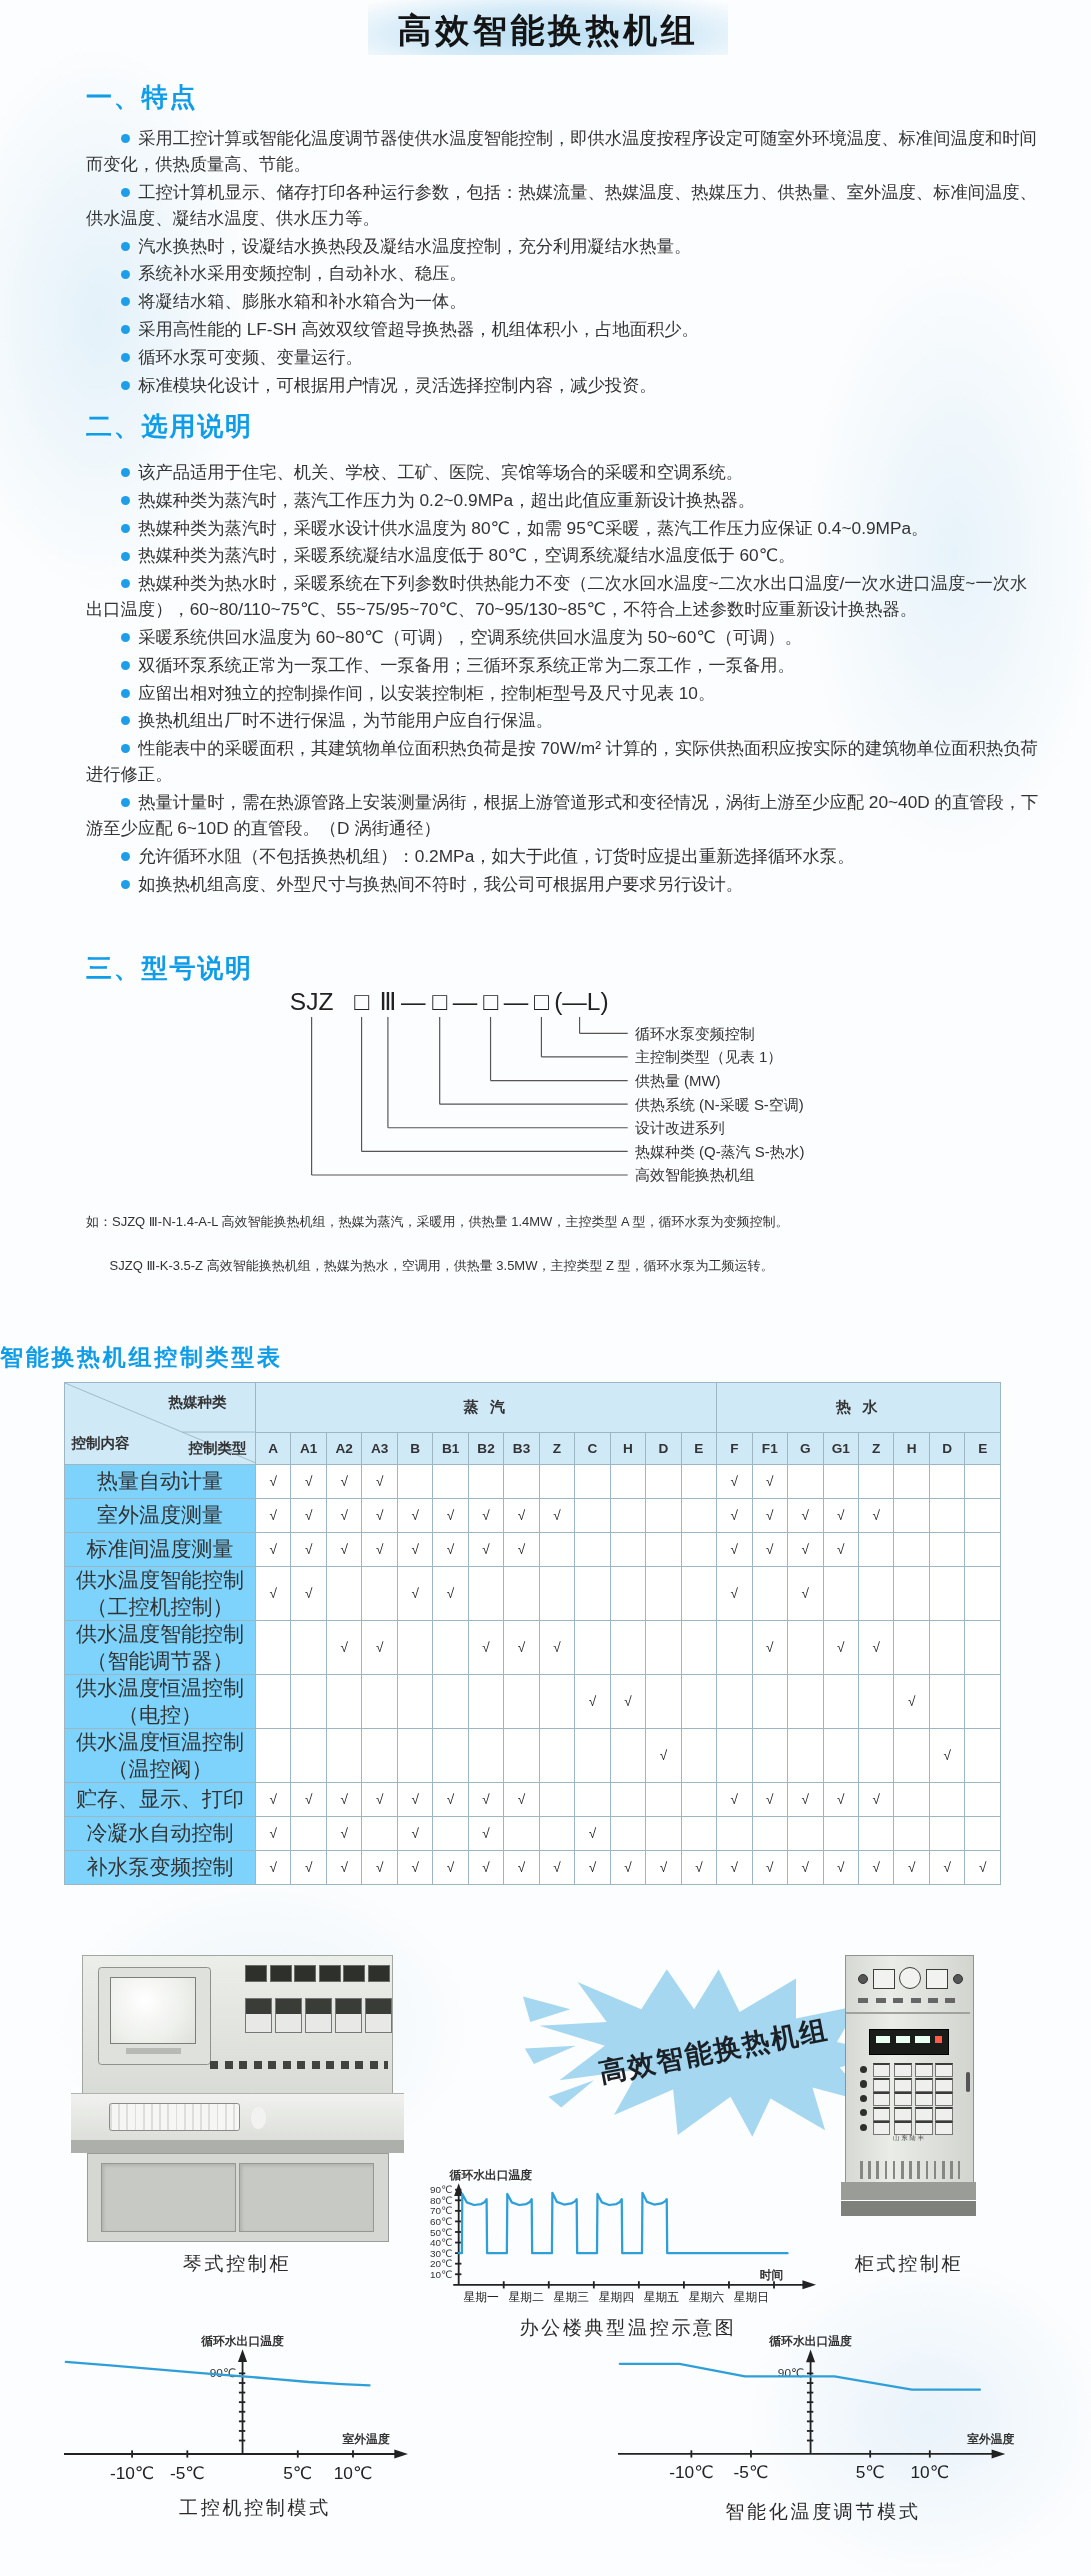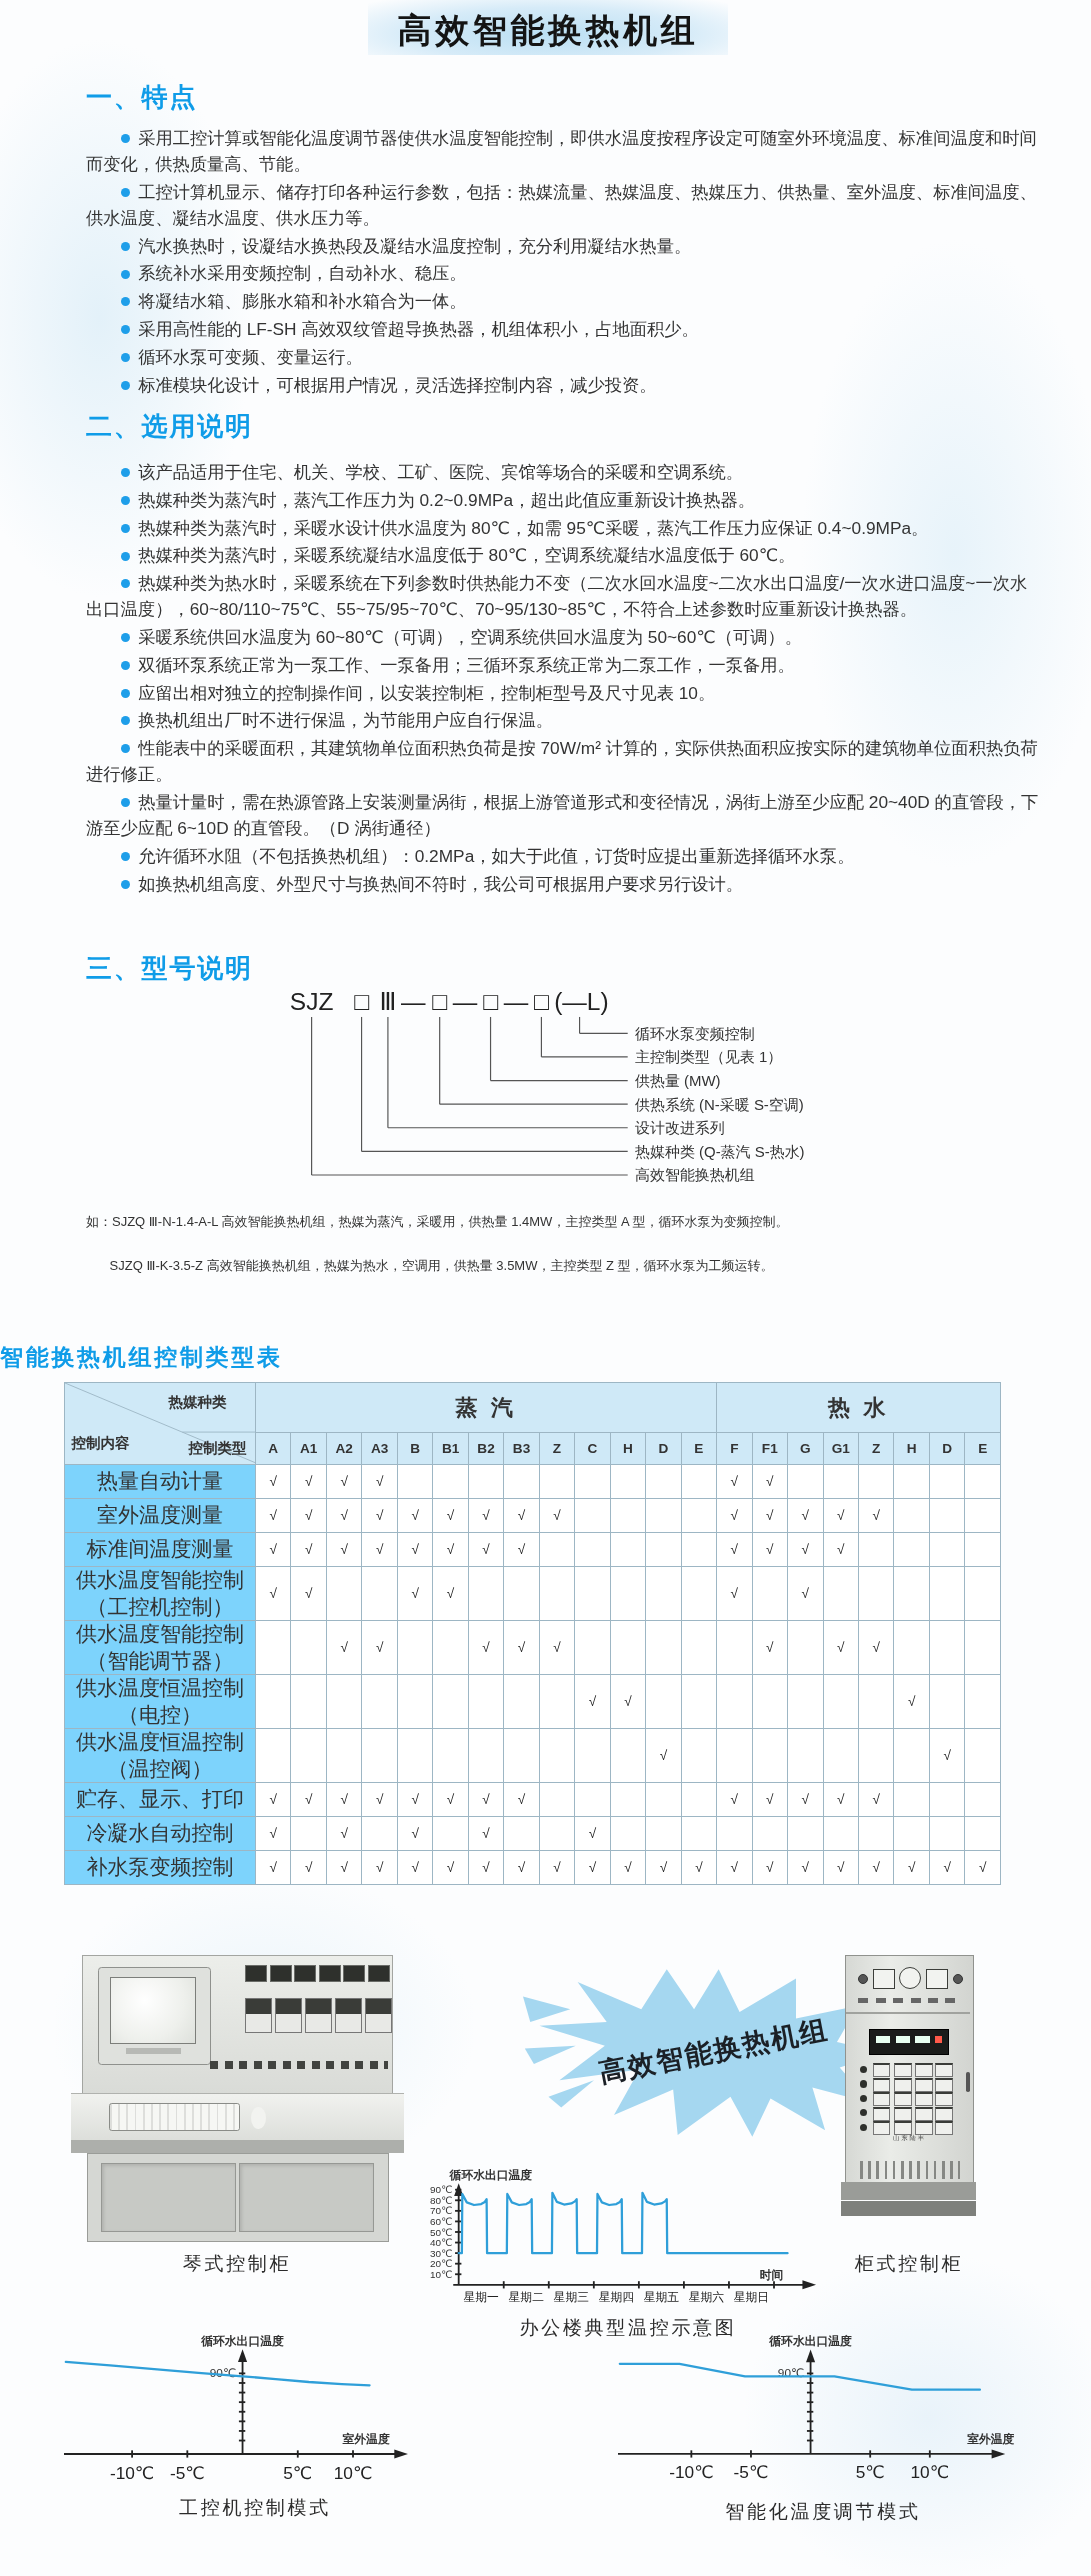--- a/index.html
+++ b/index.html
@@ -30,21 +30,21 @@
 
   #model-svg{position:absolute;left:82px;top:977px;}
 
   .tbl-title{position:absolute;left:0;top:1342px;width:100%;
       font-size:23px;font-weight:bold;color:#0f9ce8;letter-spacing:2.7px;}
 
   #ctrl-table{position:absolute;left:64px;top:1382px;width:937px;border-collapse:collapse;table-layout:fixed;
       background:#fff;font-size:14.5px;}
   #ctrl-table th,#ctrl-table td{border:0.9px solid #9db6c4;padding:0;}
   #ctrl-table thead th{background:#cfe9f7;font-weight:bold;color:#333;}
-  .th-group{height:49px;font-size:22px;letter-spacing:3.6px;}
+  .th-group{height:49px;font-size:15px;letter-spacing:3.6px;}
   .th-letter{height:31px;font-size:13.6px;}
   .corner{width:191px;position:relative;background:#cfe9f7;}
   .corner .cn{position:absolute;font-size:14.5px;color:#333;}
   .cn-top{left:78px;top:10px;width:109px;text-align:center;}
   .cn-left{left:6.4px;top:51px;}
   .cn-sub{left:115px;top:56px;width:75px;text-align:center;font-size:12.7px;}
   td.rowlab{text-align:center;font-size:21px;line-height:1.25;background:#7dd3fc;color:#333;padding:1.8px 2.7px;}
   td.check{text-align:center;font-size:13.6px;color:#222;background:#fff;height:33px;}
   tr.tall td{height:53px;}
   .grp-b{border-left:1.8px solid #7fa3b5 !important;}

